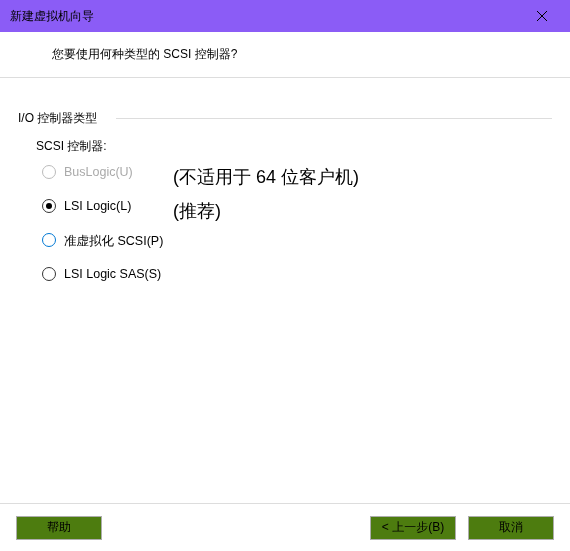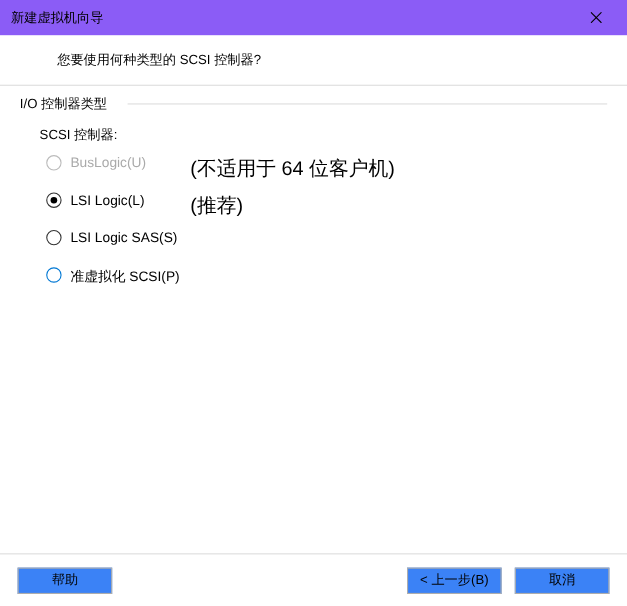--- a/index.html
+++ b/index.html
@@ -45,20 +45,21 @@
       font-size: 12px;
       padding-left: 22px;
     }
     .content {
       padding: 16px 18px 0 18px;
       height: 390px;
     }
     .fieldset {
       position: relative;
       padding: 14px 14px 14px 14px;
+      margin-top: 24px;
     }
     .fieldset-legend {
       position: absolute;
       top: -8px;
       left: 0;
       background: #fff;
       padding: 0 4px 0 0;
       font-size: 12px;
     }
     .fieldset-line {
@@ -129,21 +130,21 @@
     .footer {
       background: transparent;
     }
     .footer-sep {
       flex: 1;
     }
     .btn {
       height: 24px;
       min-width: 86px;
       border: 1px solid #adadad;
-      background: #3b82f6;
+      background: #4d7c0f;
       font-size: 12px;
       font-family: inherit;
       padding: 0 10px;
       cursor: default;
       margin-left: 4px;
     }
     .btn:first-child {
       margin-left: 0;
     }
     .btn.default {
@@ -184,27 +185,27 @@
       <span class="radio-note">(不适用于 64 位客户机)</span>
     </div>
 
     <div class="radio-row">
       <span class="radio selected"></span>
       <span class="radio-label">LSI Logic(L)</span>
       <span class="radio-note">(推荐)</span>
     </div>
 
     <div class="radio-row">
+      <span class="radio blue"></span>
+      <span class="radio-label">准虚拟化 SCSI(P)</span>
+    </div>
+
+    <div class="radio-row">
       <span class="radio"></span>
       <span class="radio-label">LSI Logic SAS(S)</span>
-    </div>
-
-    <div class="radio-row">
-      <span class="radio blue"></span>
-      <span class="radio-label">准虚拟化 SCSI(P)</span>
     </div>
   </div>
 </div>
 
 <div class="footer">
   <button class="btn">帮助</button>
   <div class="footer-sep"></div>
   <button class="btn">&lt; 上一步(B)</button>
   <div class="btn-gap"></div>
   <button class="btn">取消</button>

